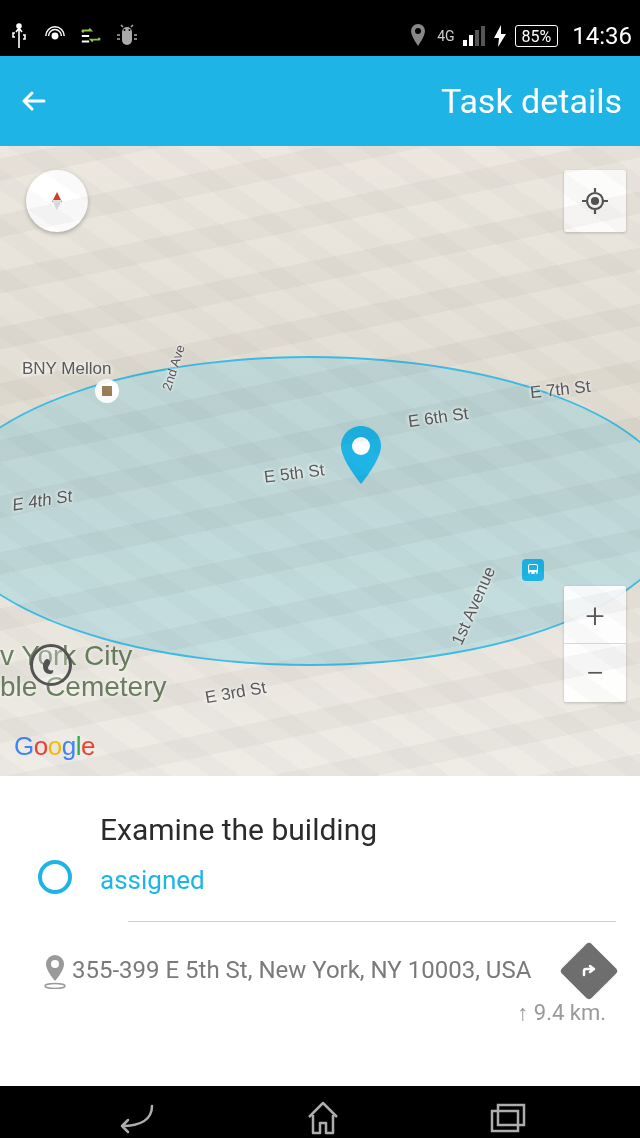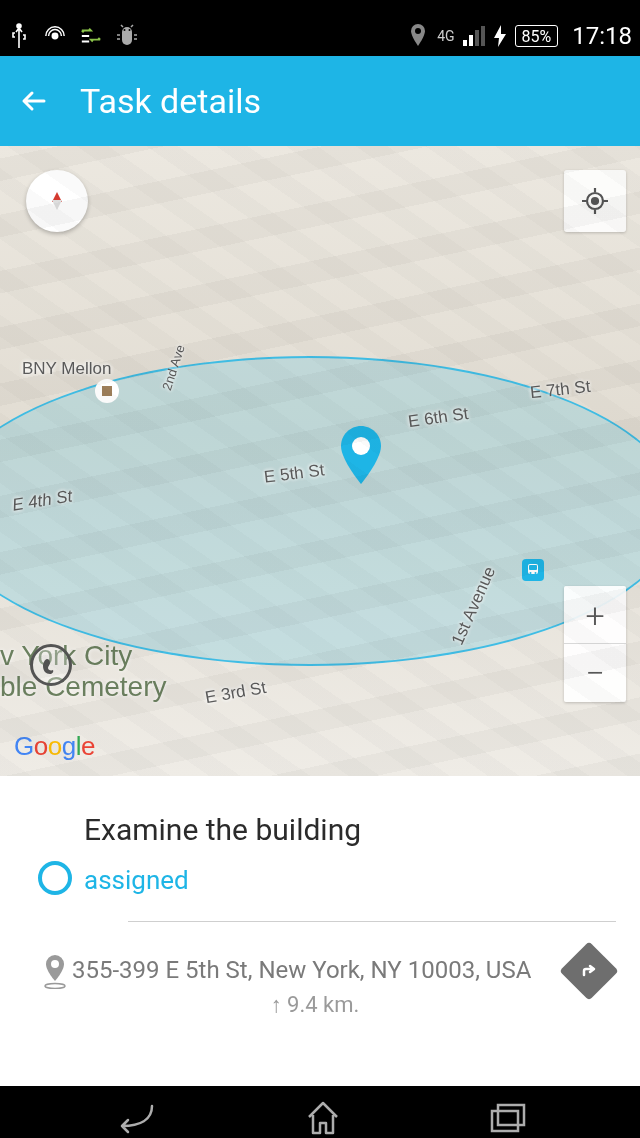--- a/index.html
+++ b/index.html
@@ -34,20 +34,21 @@
   height: 22px;
 }
 .app-bar {
   height: 90px;
   background: #1eb5e6;
   color: #fff;
   display: flex;
   align-items: center;
   padding: 0 18px;
   gap: 30px;
+  justify-content: space-between;
 }
 .app-bar-title { font-size: 34px; font-weight: 400; }
 .back-arrow { width: 32px; height: 32px; }
 
 .map-area {
   position: relative;
   height: 630px;
   background: linear-gradient(180deg, #ece8e0 0%, #e2ddd3 45%, #efece6 100%);
   overflow: hidden;
 }
@@ -179,22 +180,22 @@
 }
 
 .bottom-sheet {
   background: #fff;
   height: 310px;
   padding: 36px 24px 0 24px;
   position: relative;
 }
 .task-row1 {
   display: flex;
-  align-items: flex-end;
-  gap: 12px;
+  align-items: center;
+  gap: 28px;
 }
 .status-circle {
   width: 34px;
   height: 34px;
   border: 4px solid #1eb5e6;
   border-radius: 50%;
   flex-shrink:0;
   margin-top: 46px;
   margin-left: 14px;
 }
@@ -212,24 +213,24 @@
 .nav-diamond {
   width: 42px; height: 42px;
   background:#6e6e6e;
   transform: rotate(45deg);
   border-radius:4px;
   display:flex;align-items:center;justify-content:center;
   margin-right:6px;
 }
 .nav-diamond svg { transform: rotate(-45deg); }
 .distance {
-  text-align: center;
+  text-align: right;
   font-size: 22px;
   color: #9a9a9a;
-  margin-top: 0;
+  margin-top: 8px;
   padding-right: 10px;
 }
 
 .nav-bar {
   height: 68px;
   background: #000;
   display: flex;
   align-items: center;
   justify-content: space-around;
   padding: 0 40px;
@@ -284,21 +285,21 @@
           <rect x="12" y="4" width="4" height="16" fill="#555"></rect>
           <rect x="18" y="0" width="4" height="20" fill="#555"></rect>
         </svg>
     </span>
     <span class="status-icon" style="width:14px">
       <svg width="12" height="22" viewBox="0 0 12 22" fill="#fff">
           <path d="M7 0L0 13h5l-1 9 8-13H7z"></path>
         </svg>
     </span>
     <span class="battery-box">85%</span>
-    <span style="font-size:24px;margin-left:6px">17:18</span>
+    <span style="font-size:24px;margin-left:6px">14:36</span>
   </div>
 </div>
 
 <div class="app-bar">
   <span class="back-arrow">
     <svg width="32" height="32" viewBox="0 0 32 32" fill="none" stroke="#fff" stroke-width="3" stroke-linecap="round" stroke-linejoin="round">
         <path d="M26 16H6M14 8l-8 8 8 8"></path>
       </svg>
   </span>
   <span class="app-bar-title">Task details</span>

